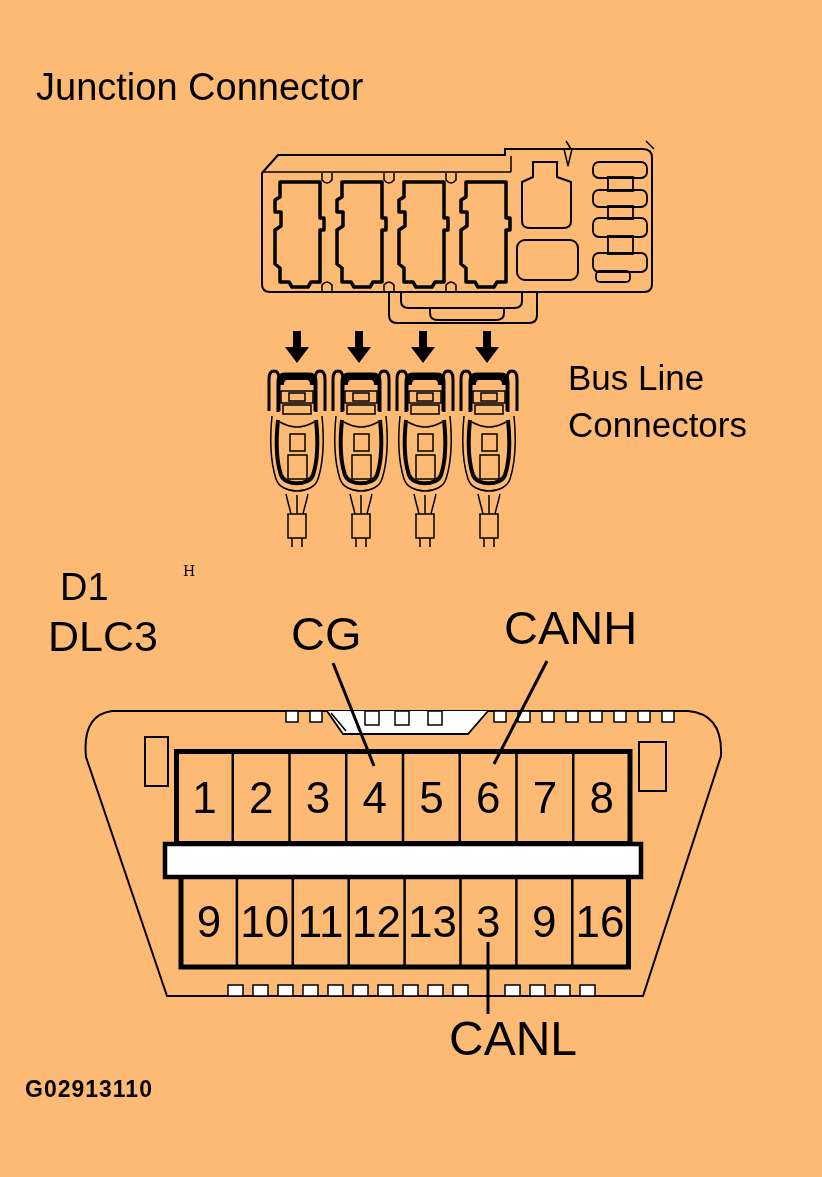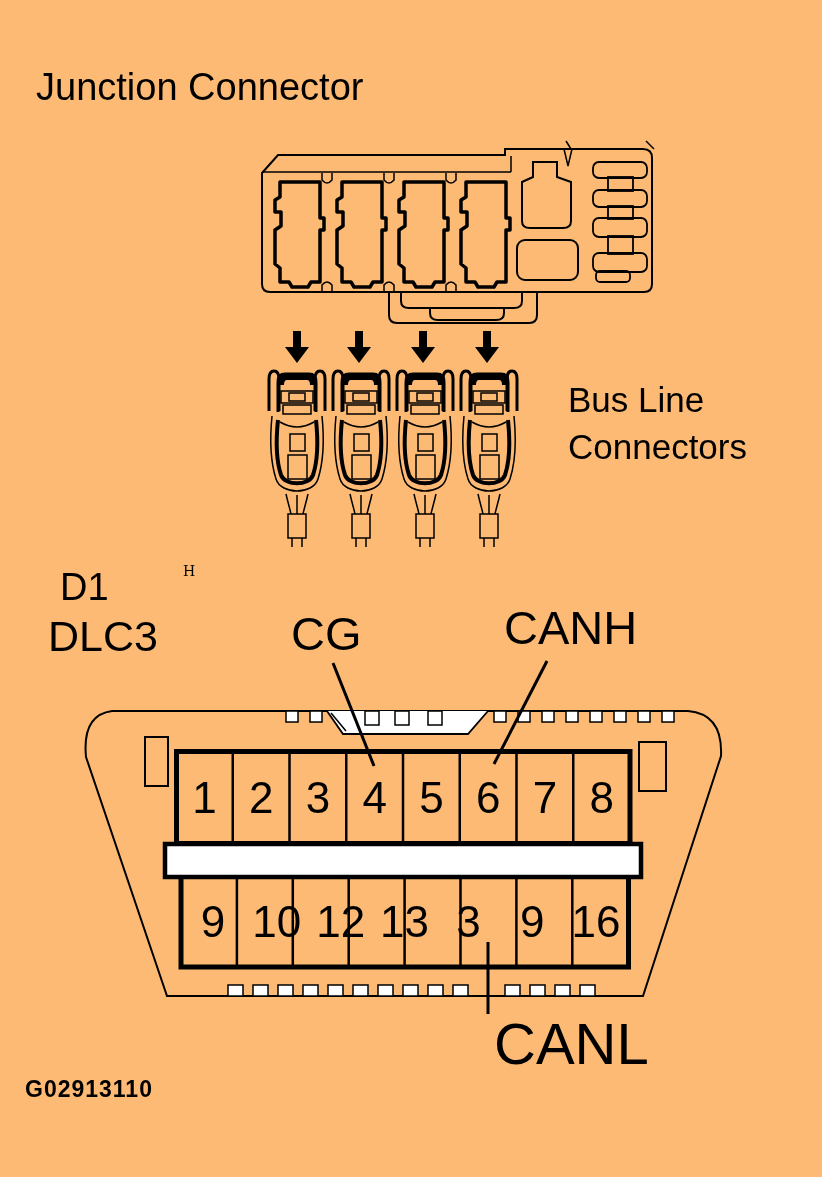--- a/index.html
+++ b/index.html
@@ -1,27 +1,27 @@
 <!DOCTYPE html>
 <html><head>
 <meta charset="utf-8">
 <style>
   html,body{margin:0;padding:0;background:#fff;}
   #page{position:relative;width:822px;height:1177px;background:#fdba74;overflow:hidden;
         font-family:"Liberation Sans",sans-serif;color:#000;}
   .abs{position:absolute;}
   .lbl{color:#000;white-space:pre-line;line-height:1.12;}
   #title{left:36px;top:66px;font-size:38px;}
-  #buslabel{left:568px;top:376px;font-size:35px;width:240px;line-height:1.35;}
+  #buslabel{left:568px;top:354px;font-size:35px;width:240px;line-height:1.35;}
   #d1{left:60px;top:566px;font-size:38px;}
   #dlc3name{left:48px;top:612px;font-size:43px;}
   #hmark{left:183px;top:564px;font-size:14px;font-family:"DejaVu Serif",serif;}
   #cg{left:291px;top:608px;font-size:47px;}
   #canh{left:504px;top:602px;font-size:47px;text-align:center;}
-  #canl{left:449px;top:1012px;font-size:58px;margin-left:45px;}
+  #canl{left:449px;top:1012px;font-size:48px;}
   #figid{left:25px;top:1077px;font-size:23px;font-weight:bold;letter-spacing:1px;}
   .pin-row{display:flex;}
   .pin-cell{flex:1;display:flex;align-items:center;justify-content:center;
             font-size:44px;color:#000;}
   #row-top{left:176px;top:753px;width:454px;height:90px;}
   #row-bottom{left:181px;top:878px;width:447px;height:87px;}
   svg{position:absolute;left:0;top:0;}
   .ln{stroke:#000;fill:none;}
 </style>
 </head>
@@ -188,20 +188,21 @@
     <div class="pin-cell">3</div>
     <div class="pin-cell">4</div>
     <div class="pin-cell">5</div>
     <div class="pin-cell">6</div>
     <div class="pin-cell">7</div>
     <div class="pin-cell">8</div>
   </div>
   <div class="abs pin-row" id="row-bottom">
     <div class="pin-cell">9</div>
     <div class="pin-cell">10</div>
+    <div class="pin-cell">11</div>
     <div class="pin-cell">12</div>
     <div class="pin-cell">13</div>
     <div class="pin-cell">3</div>
     <div class="pin-cell">9</div>
     <div class="pin-cell">16</div>
   </div>
 
 </div>
 
 </body></html>

